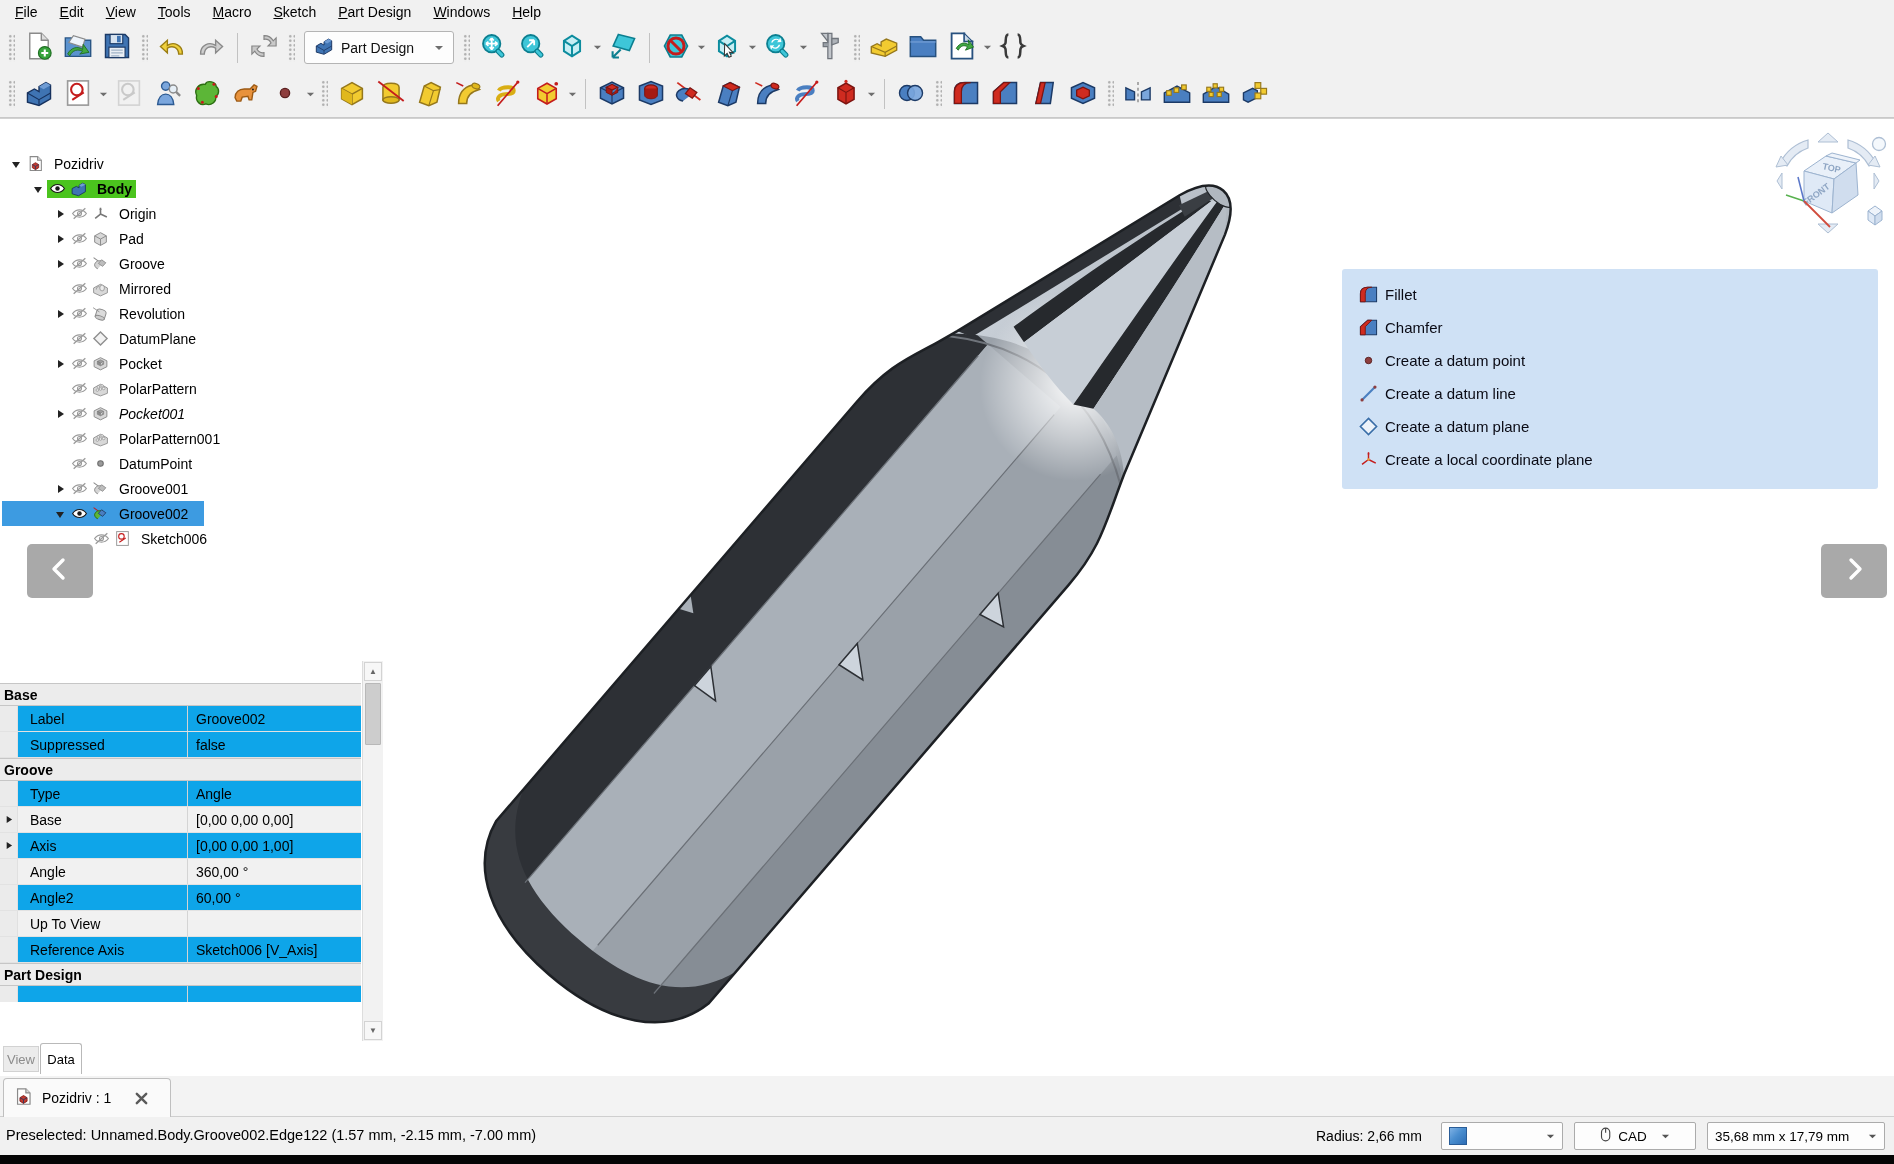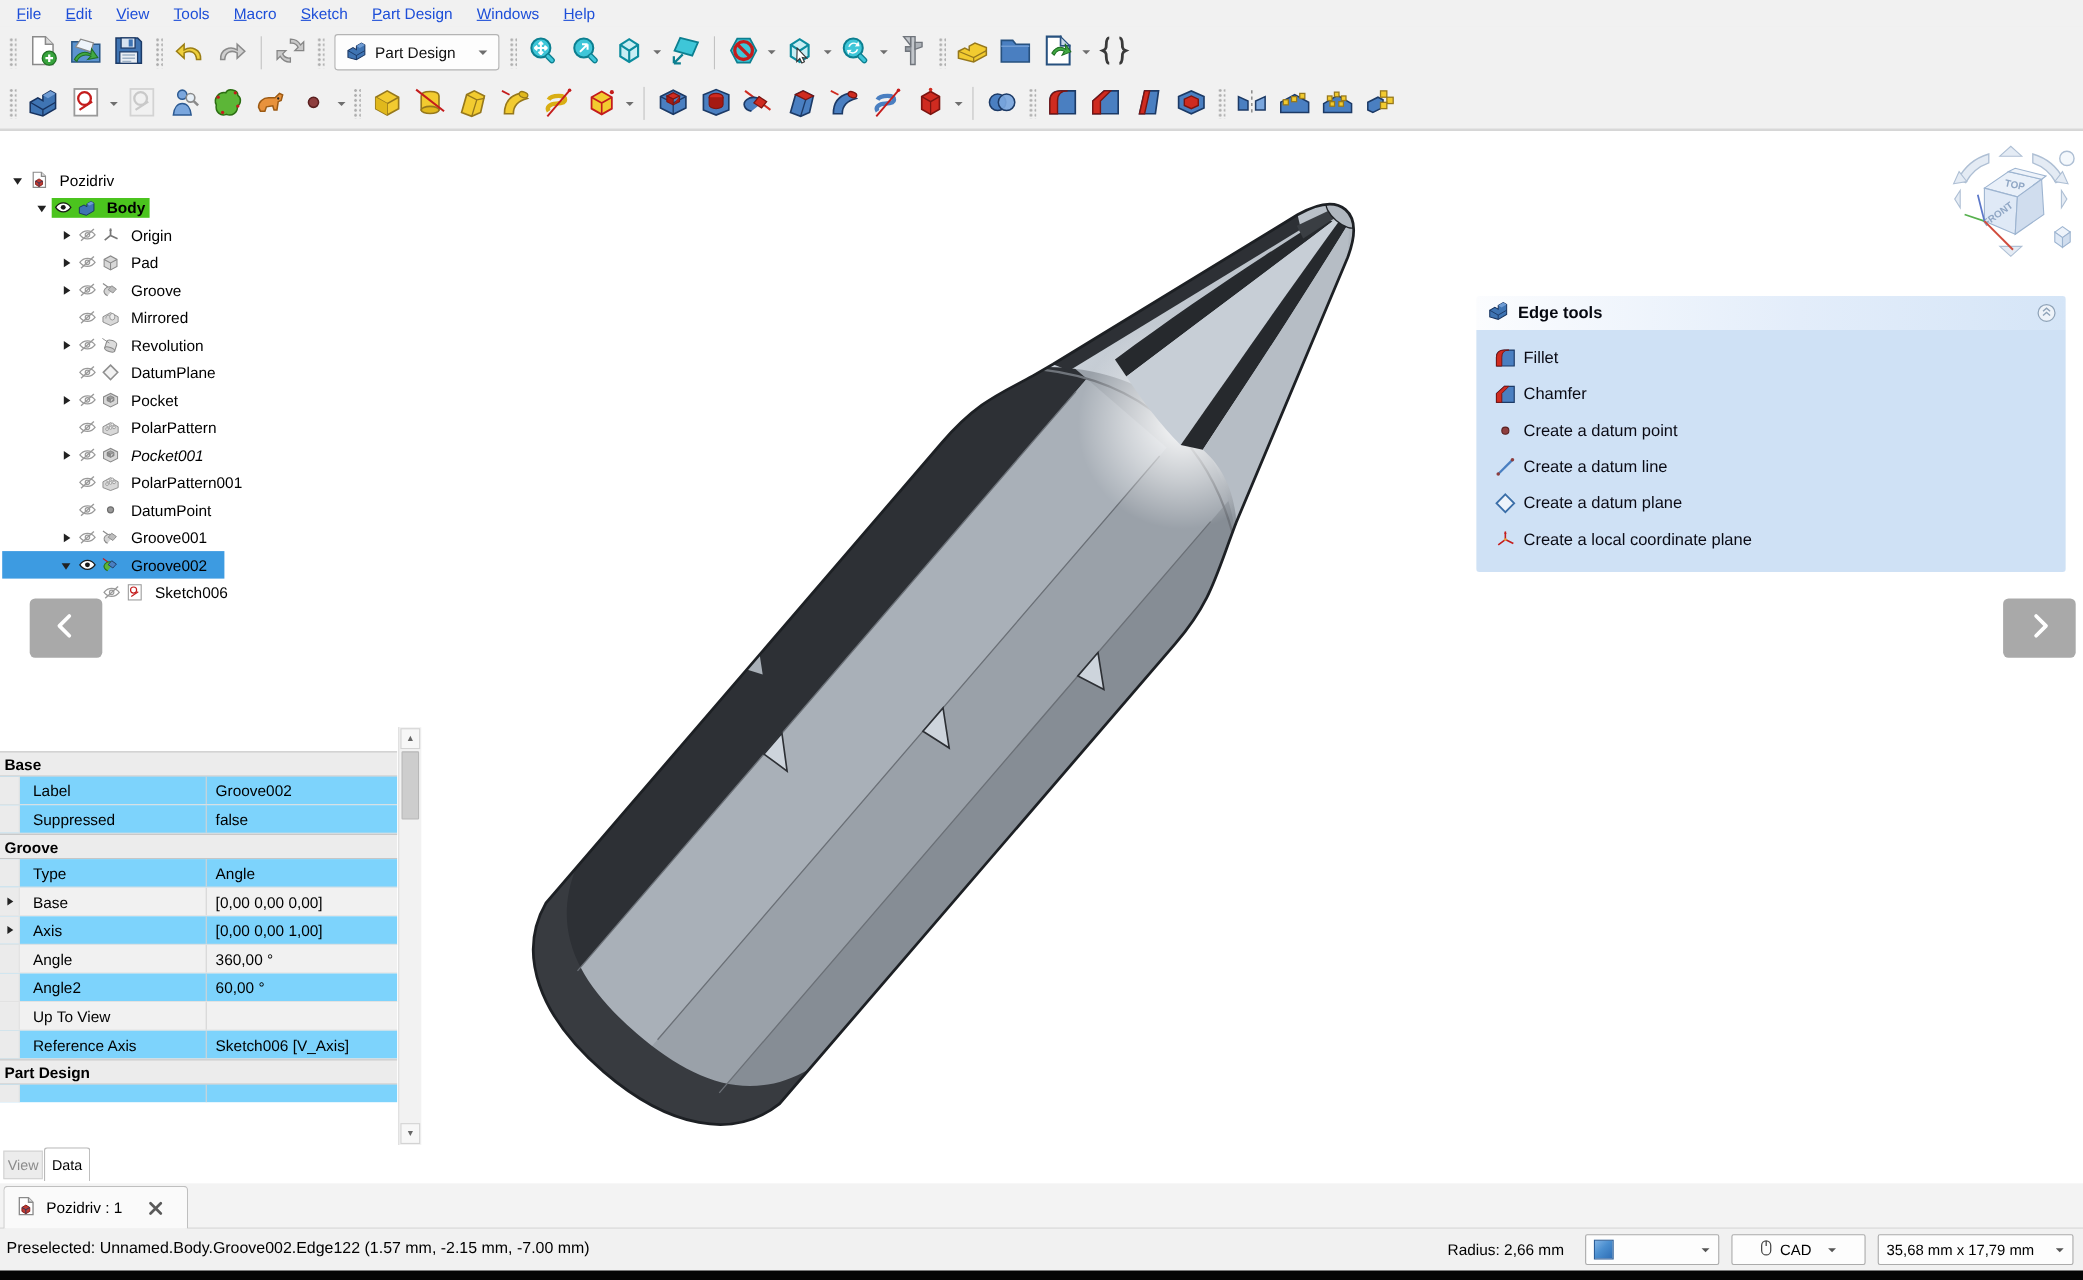--- a/index.html
+++ b/index.html
@@ -1,20 +1,20 @@
 <!DOCTYPE html>
 <html><head>
 <meta charset="utf-8">
 <style>
   html,body{margin:0;padding:0;background:#d8d8d8;}
   *{box-sizing:border-box;font-family:"Liberation Sans",sans-serif;}
   .app{position:relative;width:1894px;height:1164px;background:#f1f1f1;overflow:hidden;}
   
   .menubar{position:absolute;top:0;left:0;right:0;height:24px;display:flex;align-items:center;background:#f1f1f1;font-size:14px;padding-left:4px;}
-  .menu-item{padding:2px 11px;color:#1d4ed8;cursor:default;white-space:nowrap;}
+  .menu-item{padding:2px 11px;color:#000000;cursor:default;white-space:nowrap;}
   
   .toolbar{position:absolute;left:0;right:0;height:47px;background:#f1f1f1;display:flex;align-items:center;gap:1px;padding:0 4px;}
   #tb1{top:24px;}
   #tb2{top:71px;border-bottom:1px solid #c9c9c9;}
   .tbtn{width:38px;height:40px;display:flex;align-items:center;justify-content:center;background:transparent;border:none;padding:0;position:relative;}
   .tbtn svg{width:30px;height:30px;}
   .tbtn.disabled{opacity:.45;filter:grayscale(.9);}
   .dd{width:11px;height:40px;display:flex;align-items:center;justify-content:center;}
   .dd svg{width:9px;height:9px;}
   .sep{width:1px;height:30px;background:#c2c2c2;margin:0 6px;}
@@ -53,21 +53,21 @@
   .edge-collapse{position:absolute;right:7px;top:5px;width:21px;height:21px;}
   .edge-collapse svg{width:21px;height:21px;}
   .edge-body{background:#cfe1f5;padding:9px 0 13px;}
   .edge-item{display:flex;align-items:center;height:33px;padding-left:13px;font-size:15px;color:#0a0a14;}
   .edge-item .eic{width:26px;display:flex;justify-content:center;margin-right:4px;}
   .edge-item .eic svg{width:21px;height:21px;}
   
   .prop-panel{position:absolute;left:0;top:542px;width:384px;height:380px;background:#fff;z-index:6;overflow:hidden;font-size:14px;}
   .prop-rows{position:absolute;left:0;top:22px;width:361px;}
   .prop-group{height:23px;line-height:23px;background:#ececec;border-top:1px solid #c6c6c6;border-bottom:1px solid #c6c6c6;font-weight:bold;padding-left:4px;color:#000;}
-  .prop-row{display:flex;height:26px;border-bottom:1px solid #e2e2e2;background:#7dd3fc;}
+  .prop-row{display:flex;height:26px;border-bottom:1px solid #e2e2e2;background:#0ea5e9;}
   .prop-row.shade{background:#f1f1f1;}
   .prop-row .gut{width:18px;background:#ebebeb;border-right:1px solid #e0e0e0;display:flex;align-items:center;justify-content:center;}
   .prop-row .gut svg{width:9px;height:9px;}
   .prop-row .plabel{width:170px;border-right:1px solid #d4d4d4;display:flex;align-items:center;padding-left:12px;color:#000;}
   .prop-row .pvalue{flex:1;display:flex;align-items:center;padding-left:8px;color:#000;}
   .prop-row.partial{height:16px;border-bottom:none;}
   .pscroll{position:absolute;right:1px;top:0;bottom:0;width:21px;background:#f2f2f2;border-left:1px solid #ddd;}
   .pscroll .sbox{position:absolute;left:1px;right:1px;height:19px;background:#f7f7f7;border:1px solid #d3d3d3;display:flex;align-items:center;justify-content:center;font-size:8px;color:#666;}
   .pscroll .up{top:1px;}
   .pscroll .down{bottom:1px;}
@@ -927,32 +927,20 @@
             <path d="M16 4L7 13l9 9" fill="none" stroke="#fff" stroke-width="3.4" stroke-linecap="round" stroke-linejoin="round"></path>
           </svg></span>
       </div>
     <div class="navbtn right">
         <span><svg viewBox="0 0 26 26">
             <path d="M10 4l9 9-9 9" fill="none" stroke="#fff" stroke-width="3.4" stroke-linecap="round" stroke-linejoin="round"></path>
           </svg></span>
       </div>
 
     <div class="edge-panel">
-      <div class="edge-header">
-        <span class="eicon" id="edgeHeadIcon"><svg viewBox="0 0 26 26">
-              <path d="M3 21v-8l6-3.5 4 2.3V7.5L19 4l4 2.3V18l-10 5.8z" fill="#3f74b3" stroke="#17325e" stroke-width="1.2"></path>
-              <path d="M3 13l10 5.8L23 13M13 18.8V23" fill="none" stroke="#17325e"></path>
-              <path d="M19 4l4 2.3-6 3.5-4-2.3z" fill="#6f9cd4"></path>
-            </svg></span>
-        <span class="edge-title">Edge tools</span>
-        <span class="edge-collapse" id="edgeCollapse"><svg viewBox="0 0 26 26">
-              <circle cx="13" cy="13" r="9.5" fill="#eef3f9" stroke="#8fa3b8" stroke-width="1.4"></circle>
-              <path d="M9 16l4-3.5 4 3.5M9 11.2l4-3.5 4 3.5" fill="none" stroke="#8fa3b8" stroke-width="1.5"></path>
-            </svg></span>
-      </div>
       <div class="edge-body" id="edgeBody">
           <div class="edge-item">
             <span class="eic">
               <svg viewBox="0 0 26 26">
                 <path d="M3 22V12q0-8 9-8h11v18z" fill="#4a7fc1" stroke="#1c3a66" stroke-width="1.3"></path>
                 <path d="M3 12q0-8 9-8h5q-8 0-8 8v10H3z" fill="#cf2b20" stroke="#7c1410" stroke-width="1.1"></path>
               </svg>
             </span>
             <span>Fillet</span>
           </div>

